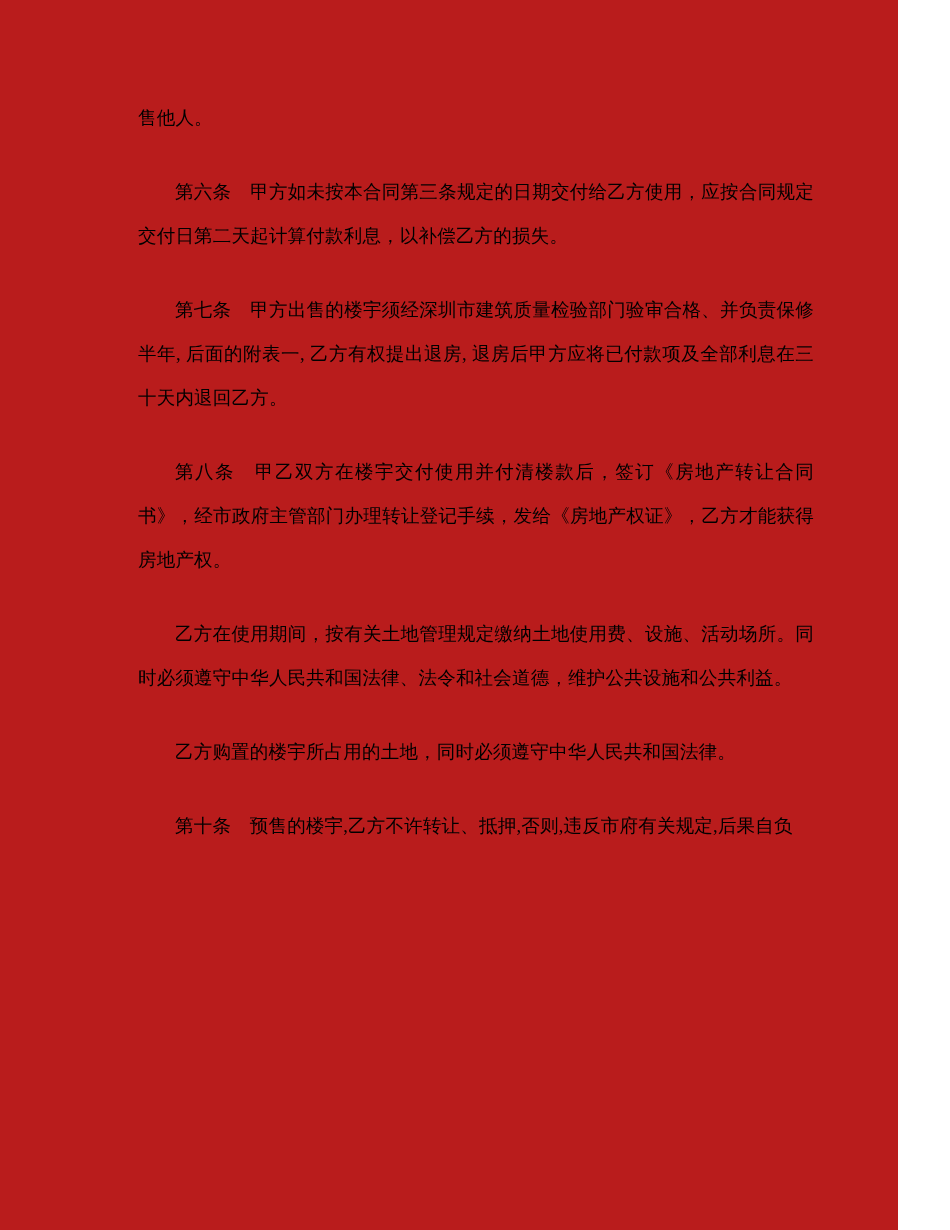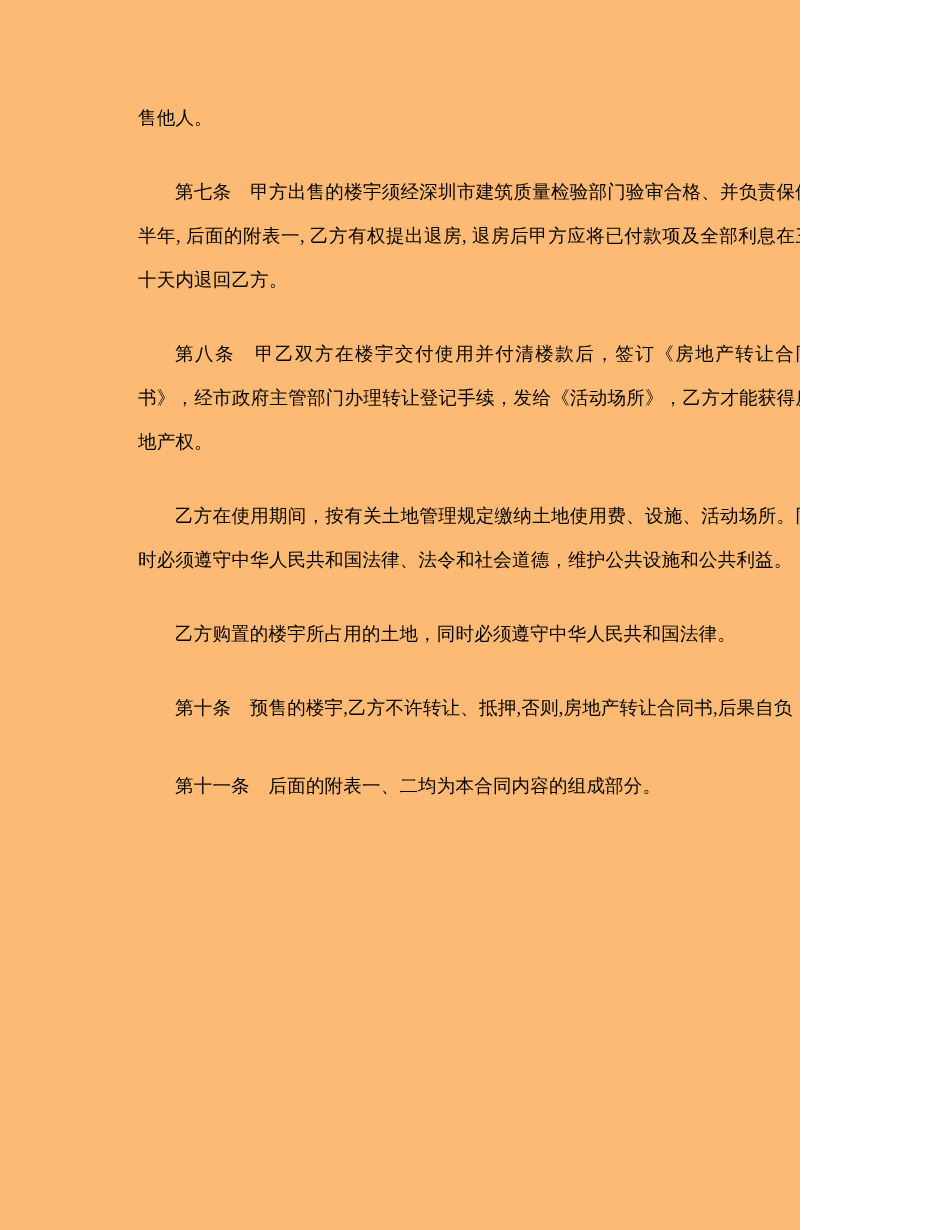--- a/index.html
+++ b/index.html
@@ -5,23 +5,23 @@
   html, body {
     margin: 0;
     padding: 0;
     background: #ffffff;
   }
   body {
     font-family: "Liberation Serif", "DejaVu Serif", serif;
   }
   .page {
     position: relative;
-    width: 800px;
+    width: 898px;
     height: 1230px;
-    background: #fdba74;
+    background: #b91c1c;
     box-sizing: border-box;
     overflow: hidden;
   }
   .content {
     position: absolute;
     left: 138px;
     top: 96px;
     width: 676px;
   }
   .para {
@@ -51,30 +51,30 @@
   }
 </style>
 </head>
 <body>
 
 <div class="page">
   <div class="content">
 
     <p class="para">售他人。</p>
 
+    <p class="para indent">第六条　甲方如未按本合同第三条规定的日期交付给乙方使用，应按合同规定交付日第二天起计算付款利息，以补偿乙方的损失。</p>
 
     <p class="para indent">第七条　甲方出售的楼宇须经深圳市建筑质量检验部门验审合格、并负责保修半年, 后面的附表一, 乙方有权提出退房, 退房后甲方应将已付款项及全部利息在三十天内退回乙方。</p>
 
-    <p class="para indent">第八条　甲乙双方在楼宇交付使用并付清楼款后，签订《房地产转让合同书》，经市政府主管部门办理转让登记手续，发给《活动场所》，乙方才能获得房地产权。</p>
+    <p class="para indent">第八条　甲乙双方在楼宇交付使用并付清楼款后，签订《房地产转让合同书》，经市政府主管部门办理转让登记手续，发给《房地产权证》，乙方才能获得房地产权。</p>
 
     <p class="para indent">乙方在使用期间，按有关土地管理规定缴纳土地使用费、设施、活动场所。同时必须遵守中华人民共和国法律、法令和社会道德，维护公共设施和公共利益。</p>
 
 
     <p class="para indent">乙方购置的楼宇所占用的土地，同时必须遵守中华人民共和国法律。</p>
 
-    <p class="para indent">第十条　预售的楼宇,乙方不许转让、抵押,否则,房地产转让合同书,后果自负</p>
+    <p class="para indent">第十条　预售的楼宇,乙方不许转让、抵押,否则,违反市府有关规定,后果自负</p>
 
     <div class="spacer-lg"></div>
 
-    <p class="para indent">第十一条　后面的附表一、二均为本合同内容的组成部分。</p>
 
   </div>
 </div>
 
 </body></html>

